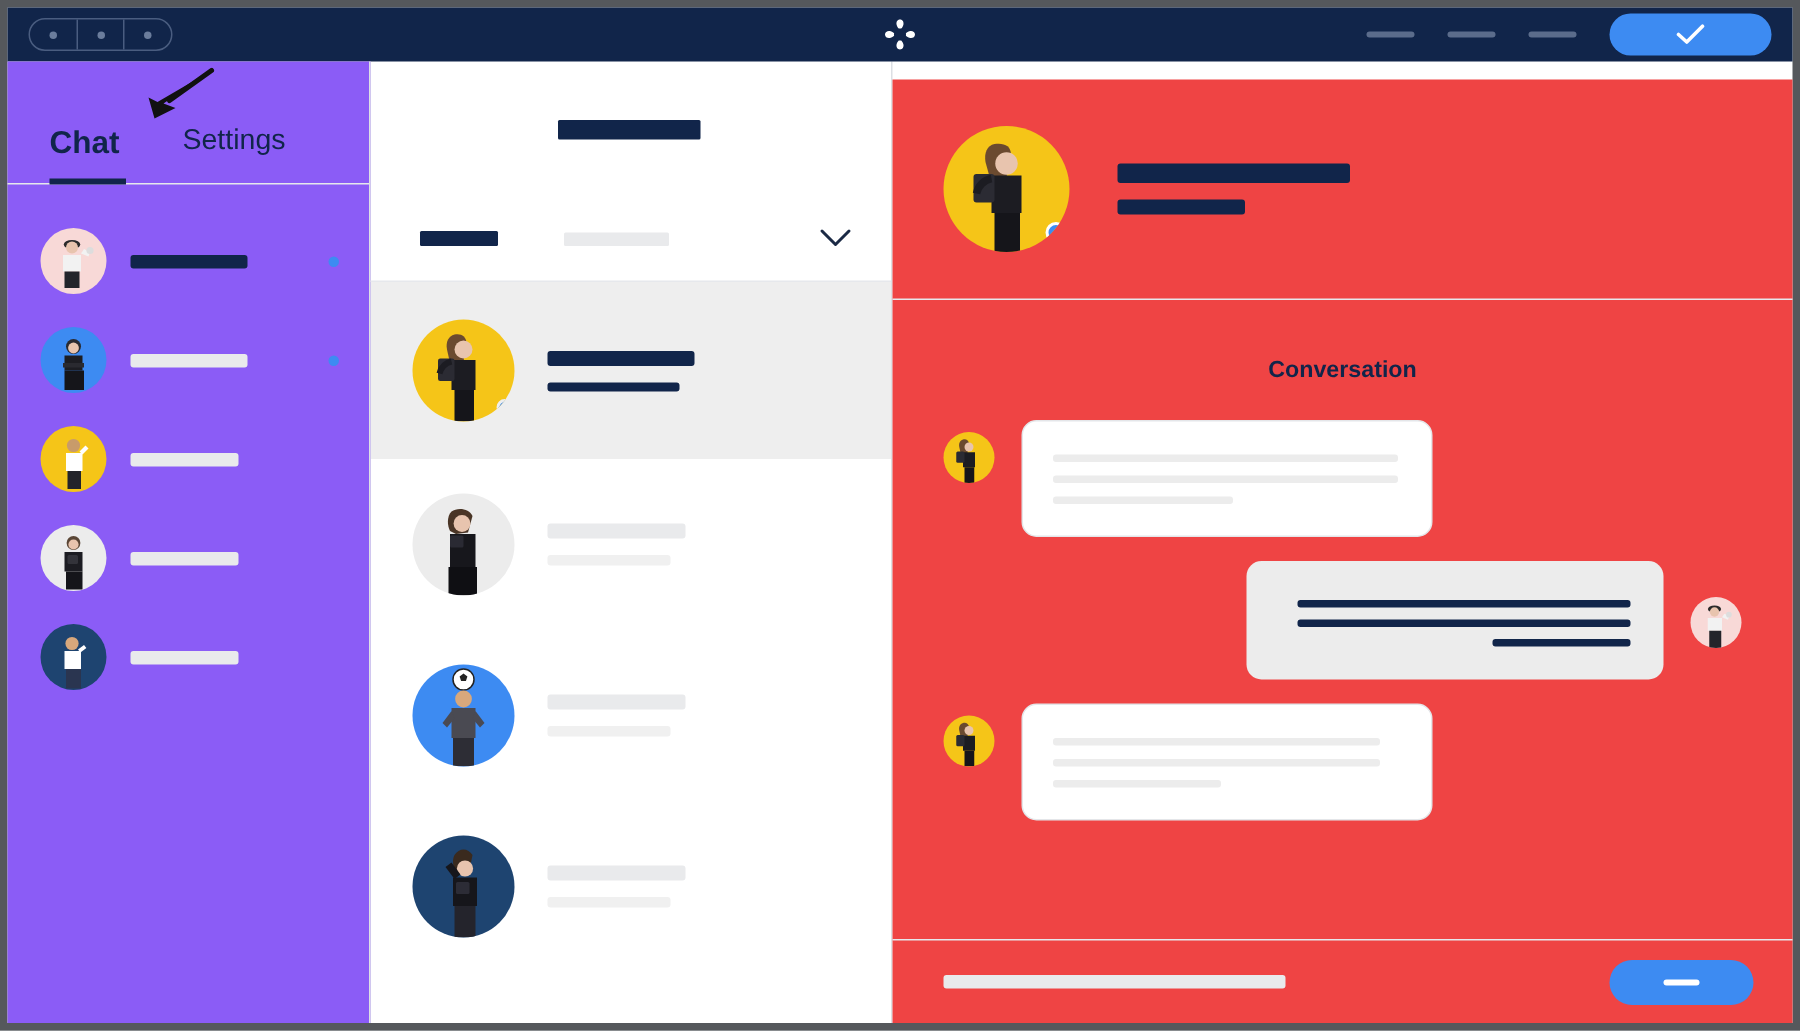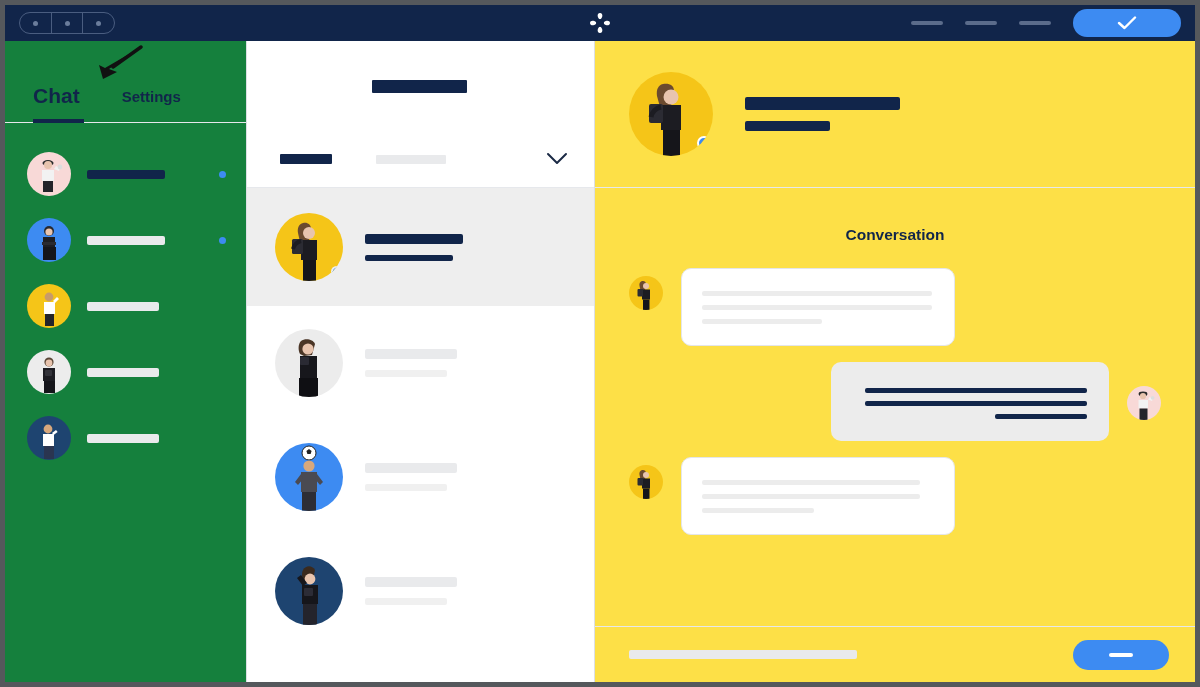--- a/index.html
+++ b/index.html
@@ -58,21 +58,21 @@
     display: flex; align-items: center; justify-content: center;
     border: none; cursor: pointer;
   }
 
   
   .body-row { flex: 1; display: flex; min-height: 0; }
 
   
   .col-left {
     width: 242px; flex: 0 0 242px;
-    background: #15803d;
+    background: #8b5cf6;
     border-right: 1px solid #dcdfe4;
     position: relative;
     display: flex; flex-direction: column; text-align: center;
   }
   .tabs {
     height: 82px; flex: 0 0 82px;
     display: flex; align-items: flex-end;
     padding: 0 28px 0 28px;
     gap: 42px;
     border-bottom: 1px solid #e6e8ec;
@@ -80,21 +80,21 @@
   }
   .tab {
     padding-bottom: 14px;
     font-size: 21px;
     color: #11254a;
     font-weight: 700;
     position: relative;
     cursor: pointer;
     white-space: nowrap;
   }
-  .tab.inactive { font-size: 15px; padding-bottom: 17px; font-weight: 700; }
+  .tab.inactive { font-size: 19px; padding-bottom: 17px; font-weight: 400; }
   .tab.active::after {
     content: ""; position: absolute;
     left: 0; right: -4px; bottom: -1px;
     height: 4px; background: #11254a;
   }
   .arrow-anno {
     position: absolute; left: 78px; top: 4px;
     width: 62px; height: 48px; pointer-events: none;
   }
   .anno-text {
@@ -151,21 +151,21 @@
   .conv-row {
     height: 114px;
     display: flex; align-items: center;
     padding: 0 26px 0 28px; gap: 22px;
     cursor: pointer;
   }
   .conv-row.selected { background: #eeeeee; height: 118px; }
   .conv-lines { display: flex; flex-direction: column; gap: 11px; }
 
   
-  .col-right { flex: 1; display: flex; flex-direction: column; background: #fde047; min-width: 0; }
+  .col-right { flex: 1; display: flex; flex-direction: column; background: #ef4444; min-width: 0; margin-top: 12px; }
   .conv-header {
     height: 147px; flex: 0 0 147px;
     border-bottom: 1px solid #e6e8ec;
     display: flex; align-items: center;
     padding: 0 34px; gap: 32px;
   }
   .conv-header-lines { display: flex; flex-direction: column; gap: 11px; }
 
   .conv-body { flex: 1; position: relative; min-height: 0; padding: 0 34px; }
   .conv-label {

